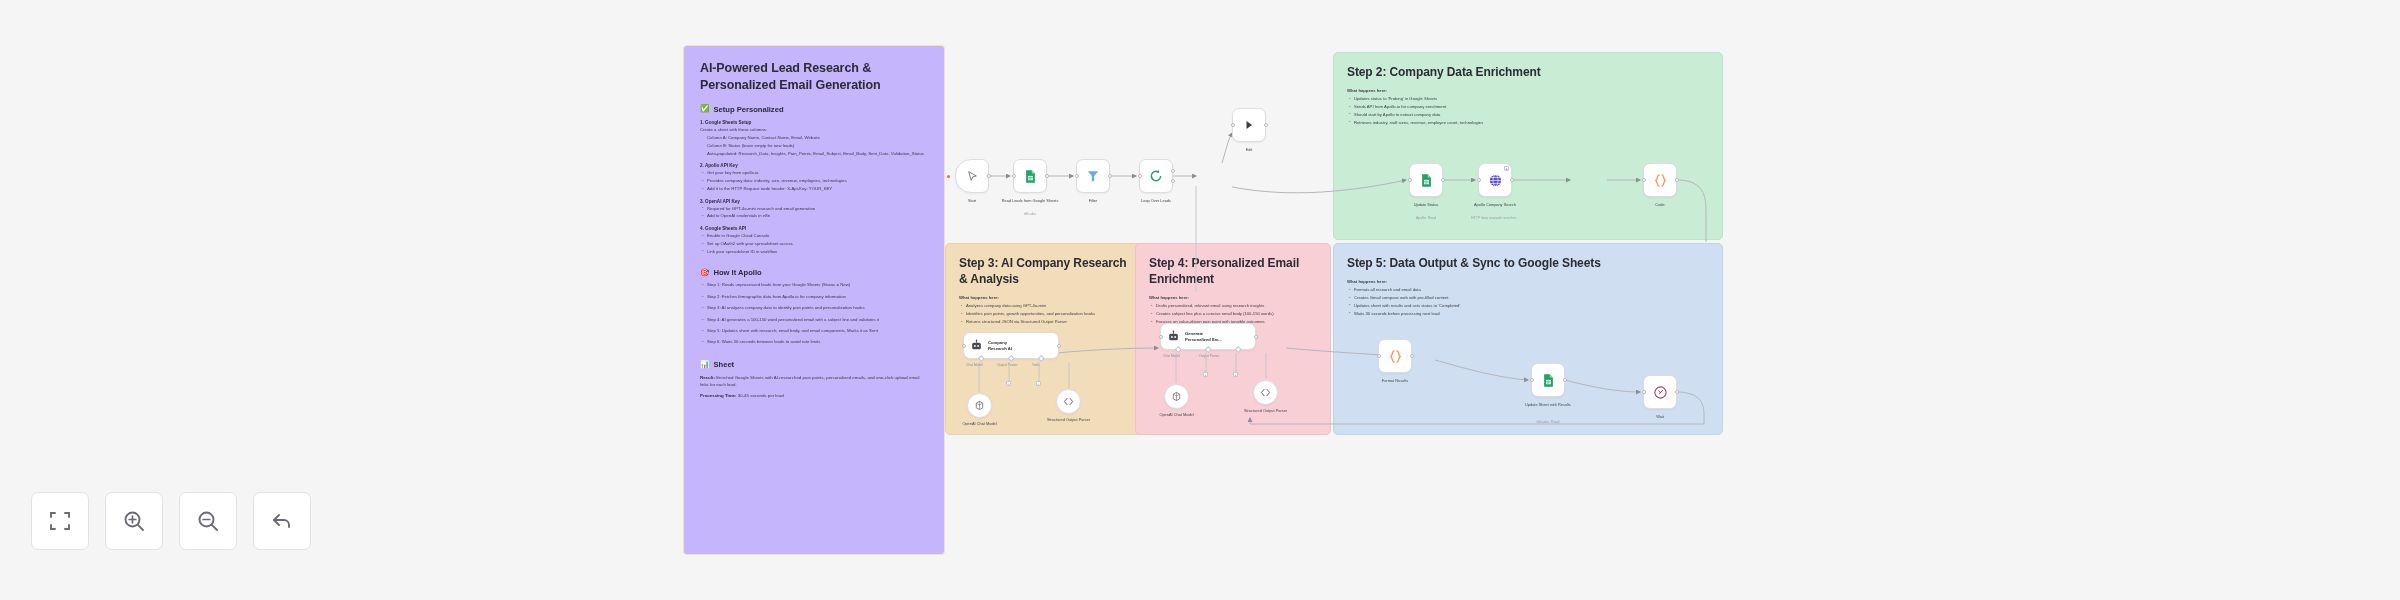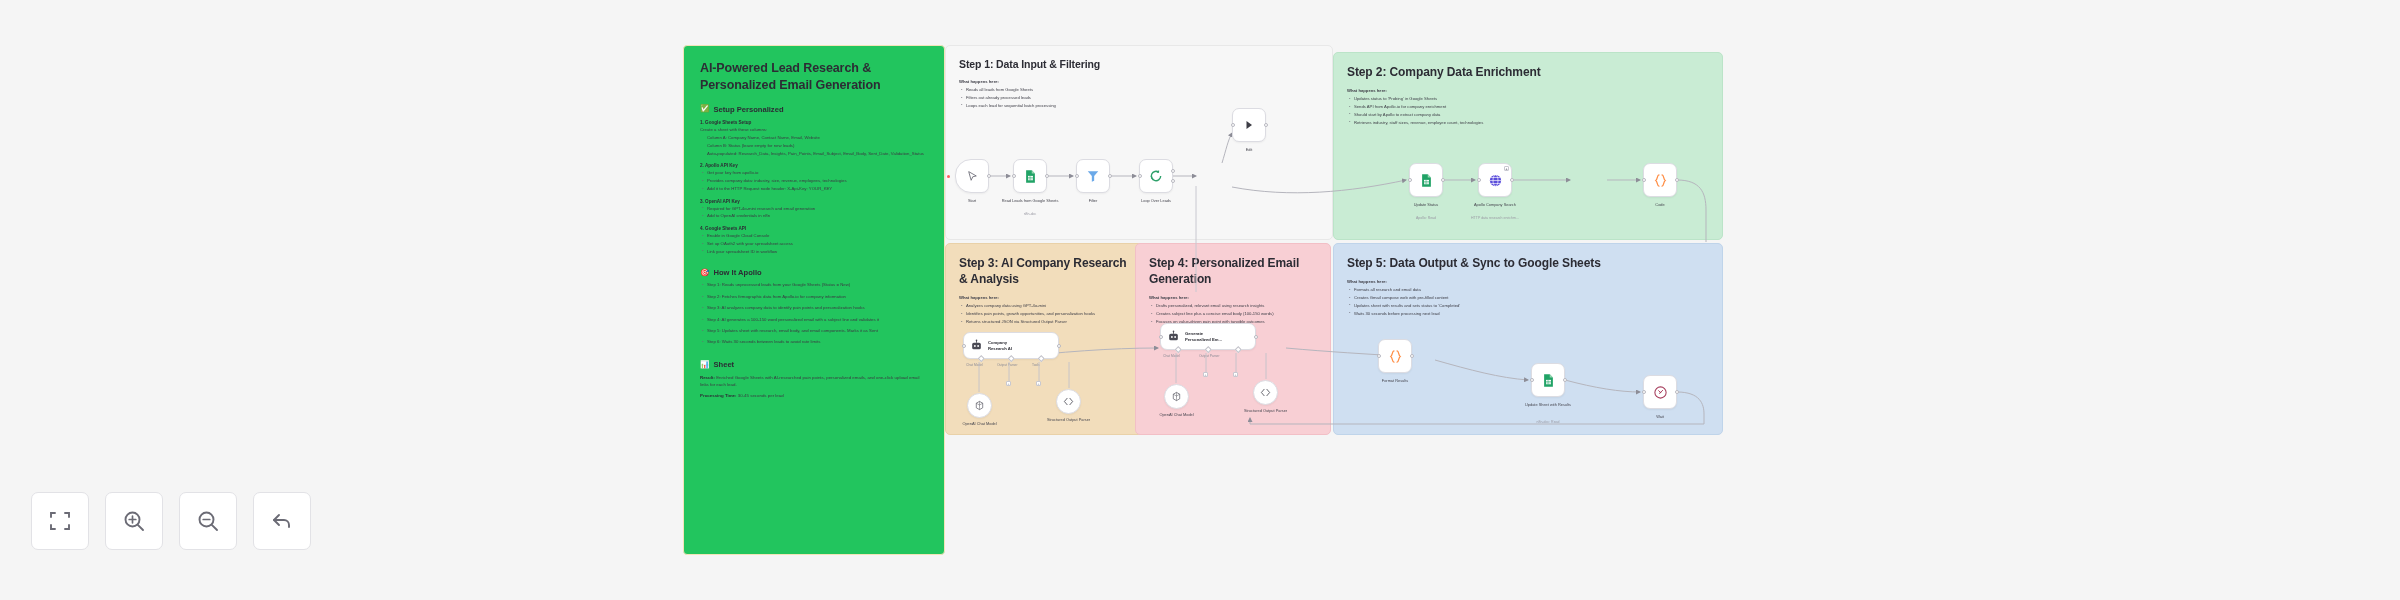--- a/index.html
+++ b/index.html
@@ -7,21 +7,21 @@
     width: 2400px; height: 600px;
     background: #f5f5f5;
     font-family: "Liberation Sans", sans-serif;
     overflow: hidden;
   }
   #canvas { position: relative; width: 2400px; height: 600px; background: #f5f5f5; }
 
   
   .sticky {
     position: absolute;
-    background: #22c55e;
+    background: #c4b5fd;
     border: 1px solid #f2e4b8;
     border-radius: 4px;
     padding: 14px 16px 28px 16px;
     overflow: hidden;
   }
   .sticky h1 {
     font-size: 12.5px; font-weight: 700; line-height: 1.35;
     color: #2c2c34; letter-spacing: -0.1px; margin-bottom: 11px;
   }
   .sec-head {
@@ -162,47 +162,40 @@
     <div class="out-p">
       <b>Result:</b>
       <span>Enriched Google Sheets with AI-researched pain points, personalized emails, and one-click upload email links for each lead.</span>
     </div>
     <div class="out-p">
       <b>Processing Time:</b>
       <span>30-45 seconds per lead</span>
     </div>
   </div>
 
-  <div class="panel p1" style="left:945px; top:45px; width:388px; height:195px;">
-    <h2>Step 1: Data Input &amp; Filtering</h2>
-    <div class="wh">What happens here:</div>
-    <div class="pli">Reads all leads from Google Sheets</div>
-    <div class="pli">Filters out already processed leads</div>
-    <div class="pli">Loops each lead for sequential batch processing</div>
-  </div>
 
   <div class="panel p2" style="left:1333px; top:52px; width:390px; height:188px;">
     <h2>Step 2: Company Data Enrichment</h2>
     <div class="wh">What happens here:</div>
     <div class="pli">Updates status to 'Probing' in Google Sheets</div>
     <div class="pli">Sends API from Apollo.io for company enrichment</div>
     <div class="pli">Should start by Apollo to extract company data</div>
     <div class="pli">Retrieves industry, staff sizes, revenue, employee count, technologies</div>
   </div>
 
   <div class="panel p3" style="left:945px; top:243px; width:200px; height:192px;">
     <h2>Step 3: AI Company Research &amp; Analysis</h2>
     <div class="wh">What happens here:</div>
     <div class="pli">Analyzes company data using GPT-4o-mini</div>
     <div class="pli">Identifies pain points, growth opportunities, and personalization hooks</div>
     <div class="pli">Returns structured JSON via Structured Output Parser</div>
   </div>
 
   <div class="panel p4" style="left:1135px; top:243px; width:196px; height:192px;">
-    <h2>Step 4: Personalized Email Generation</h2>
+    <h2>Step 4: Personalized Email Enrichment</h2>
     <div class="wh">What happens here:</div>
     <div class="pli">Drafts personalized, relevant email using research insights</div>
     <div class="pli">Creates subject line plus a concise email body (100-150 words)</div>
     <div class="pli">Focuses on value-driven pain point with tangible outcomes</div>
   </div>
 
   <div class="panel p5" style="left:1333px; top:243px; width:390px; height:192px;">
     <h2>Step 5: Data Output &amp; Sync to Google Sheets</h2>
     <div class="wh">What happens here:</div>
     <div class="pli">Formats all research and email data</div>

